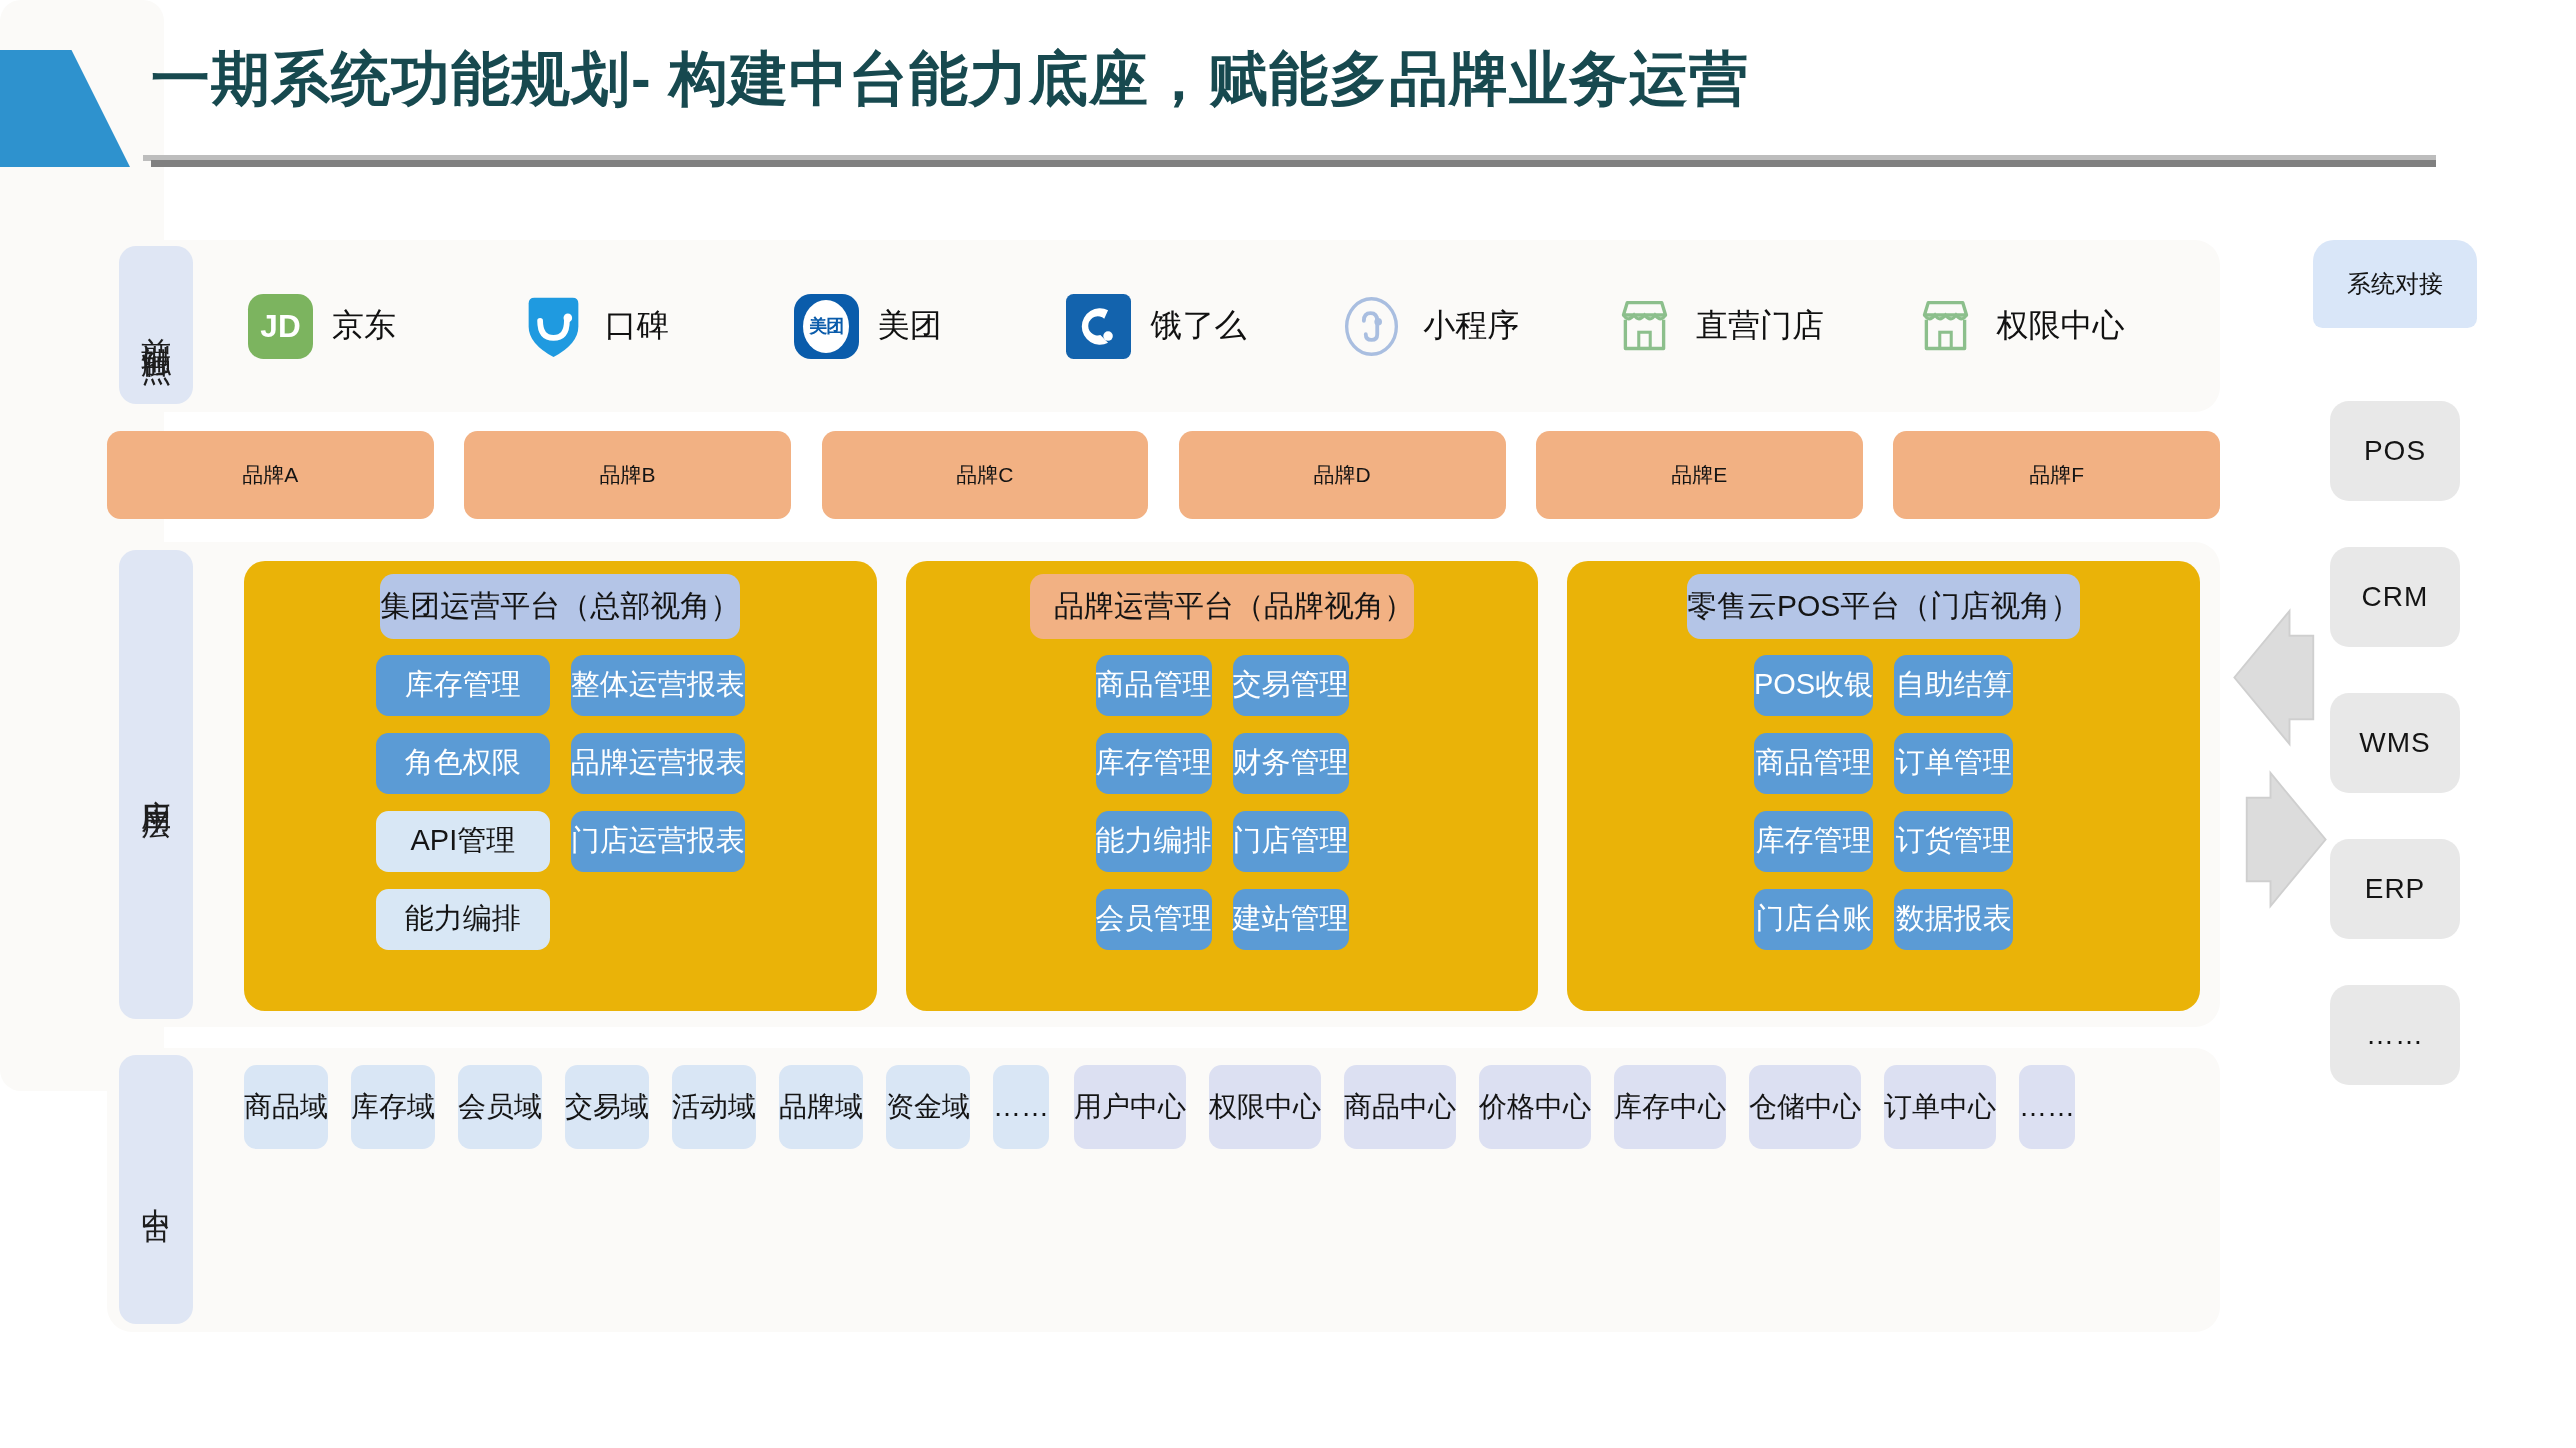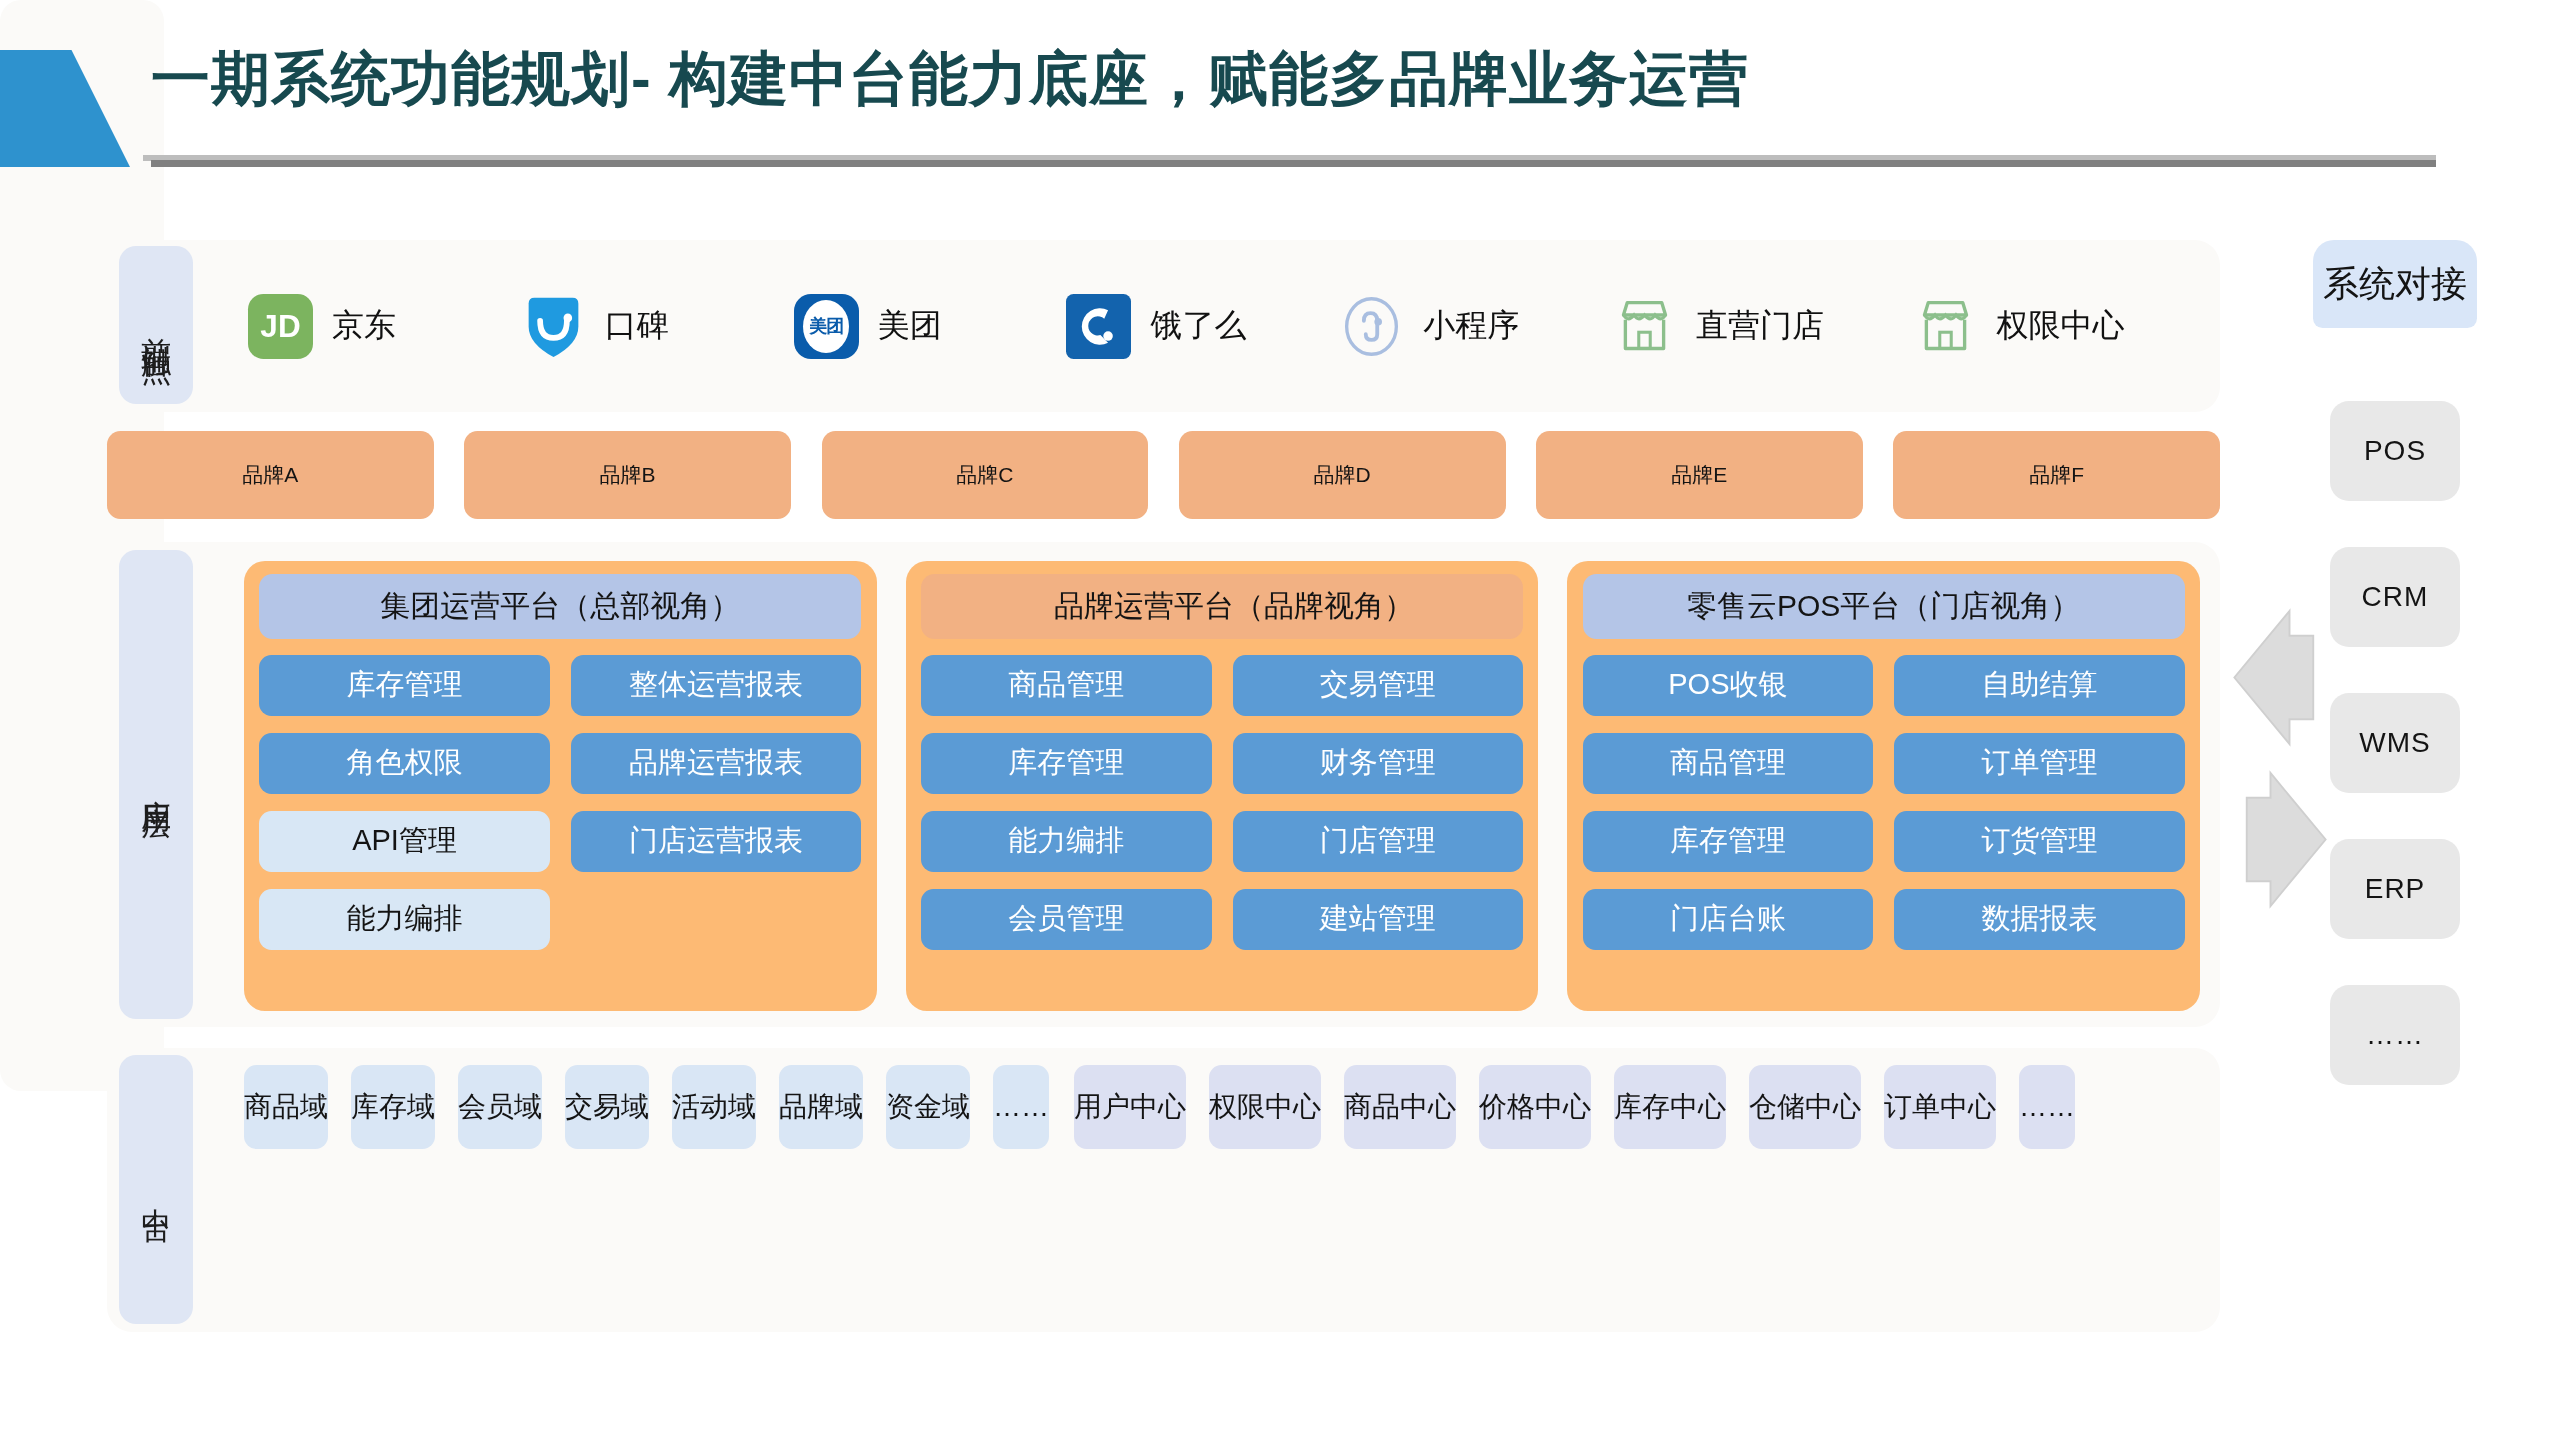--- a/index.html
+++ b/index.html
@@ -104,23 +104,23 @@
   
   #app-band { left: 107px; top: 542px; width: 2113px; height: 485px; }
   #app-label { left: 119px; top: 550px; width: 74px; height: 469px; }
 
   .app-cards {
     position: absolute; left: 244px; top: 561px;
     width: 1956px; height: 450px;
     display: flex; gap: 29px;
   }
   .platform {
-    flex: 1; background: #fdba74; border-radius: 21px;
+    flex: 1; background: #eab308; border-radius: 21px;
     padding: 13.4px 15.3px 17px 15.3px;
-    display: flex; flex-direction: column;
+    display: flex; flex-direction: column; align-items: center;
   }
   .platform-head {
     height: 65px; border-radius: 13.4px;
     display:flex; align-items:center; justify-content:center;
     font-size: 30px; color:#141414; white-space:nowrap;
     margin-bottom: 15.3px;
   }
   .head-blue { background:#B4C5E7; }
   .head-orange { background:#F2B183;padding-left:24px; }
 
@@ -149,21 +149,21 @@
   .mid-domain { background:#D9E6F5; }
   .mid-center { background:#DCE0F2; }
 
   
   #sys-band { left: 2313px; top: 240px; width: 164px; height: 1091px;
               background:#fbfaf8; border-radius:21px; }
   .sys-head {
     position:absolute; left:2313px; top:240px; width:164px; height:88px;
     background:#D9E6F8; border-radius:21px 21px 9.5px 9.5px;
     display:flex; align-items:center; justify-content:center;
-    font-size:36px; color:#141414;
+    font-size:24px; color:#141414;
   }
   .sys-list { position:absolute; left:2330px; top:401px; width:130px;
               display:flex; flex-direction:column; gap:46px; }
   .sys-item {
     height: 100px; background:#E8E8E8; border-radius:19px;
     display:flex; align-items:center; justify-content:center;
     font-size:28px; color:#141414; letter-spacing:1px;
   }
 
   

